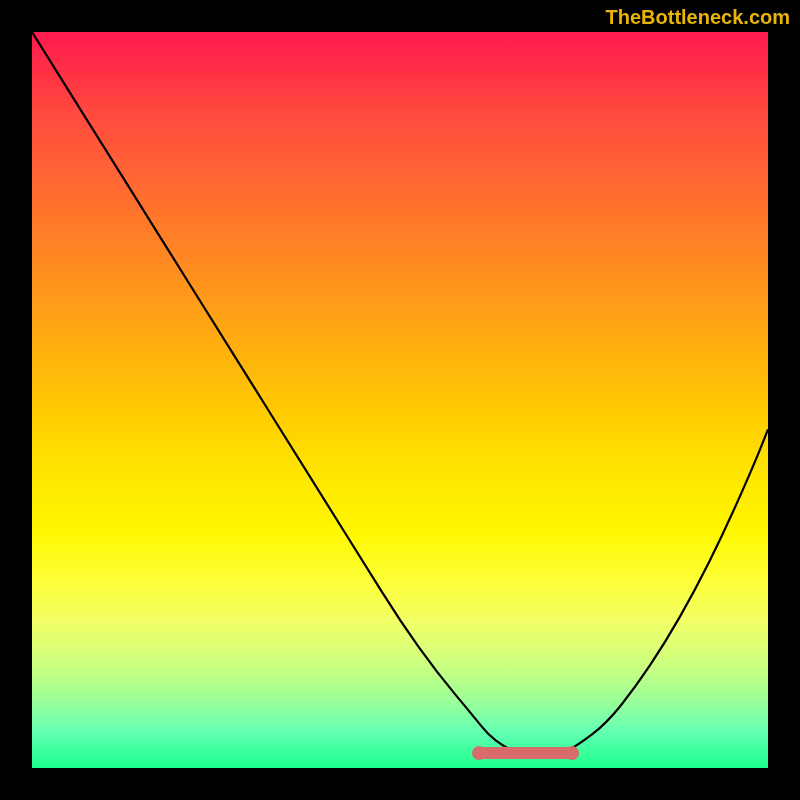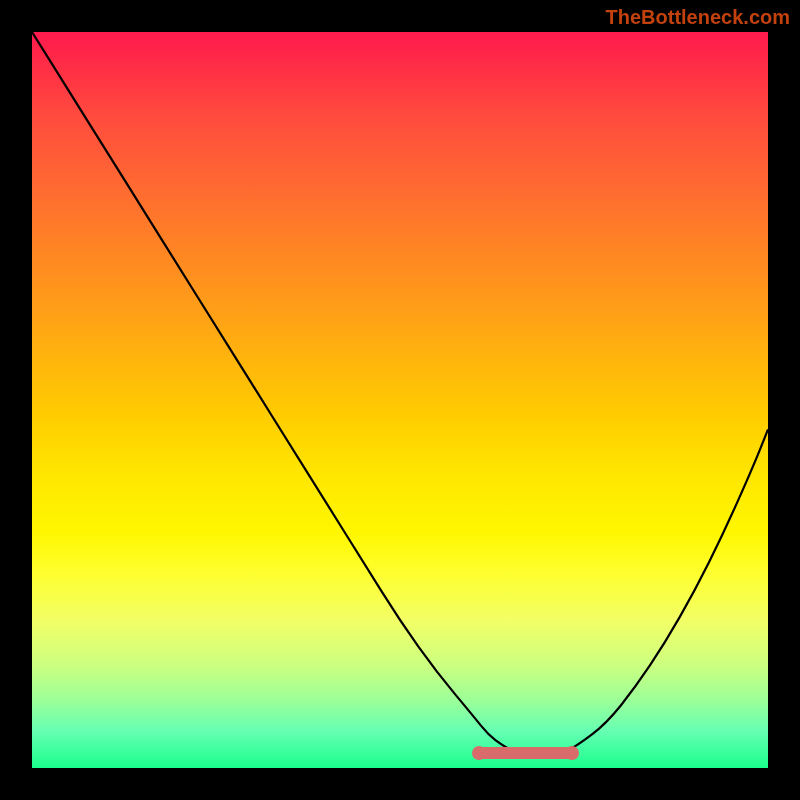--- a/index.html
+++ b/index.html
@@ -42,21 +42,21 @@
       #1aff8c 100%
     );
   }
   .watermark {
     position: absolute;
     top: 6px;
     right: 10px;
     font-family: Arial, Helvetica, sans-serif;
     font-size: 20px;
     font-weight: bold;
-    color: #c2410c;
+    color: #eab308;
   }
   .curve-svg {
     position: absolute;
     left: 0;
     top: 0;
     width: 736px;
     height: 736px;
     overflow: visible;
   }
   .optimal-band {

